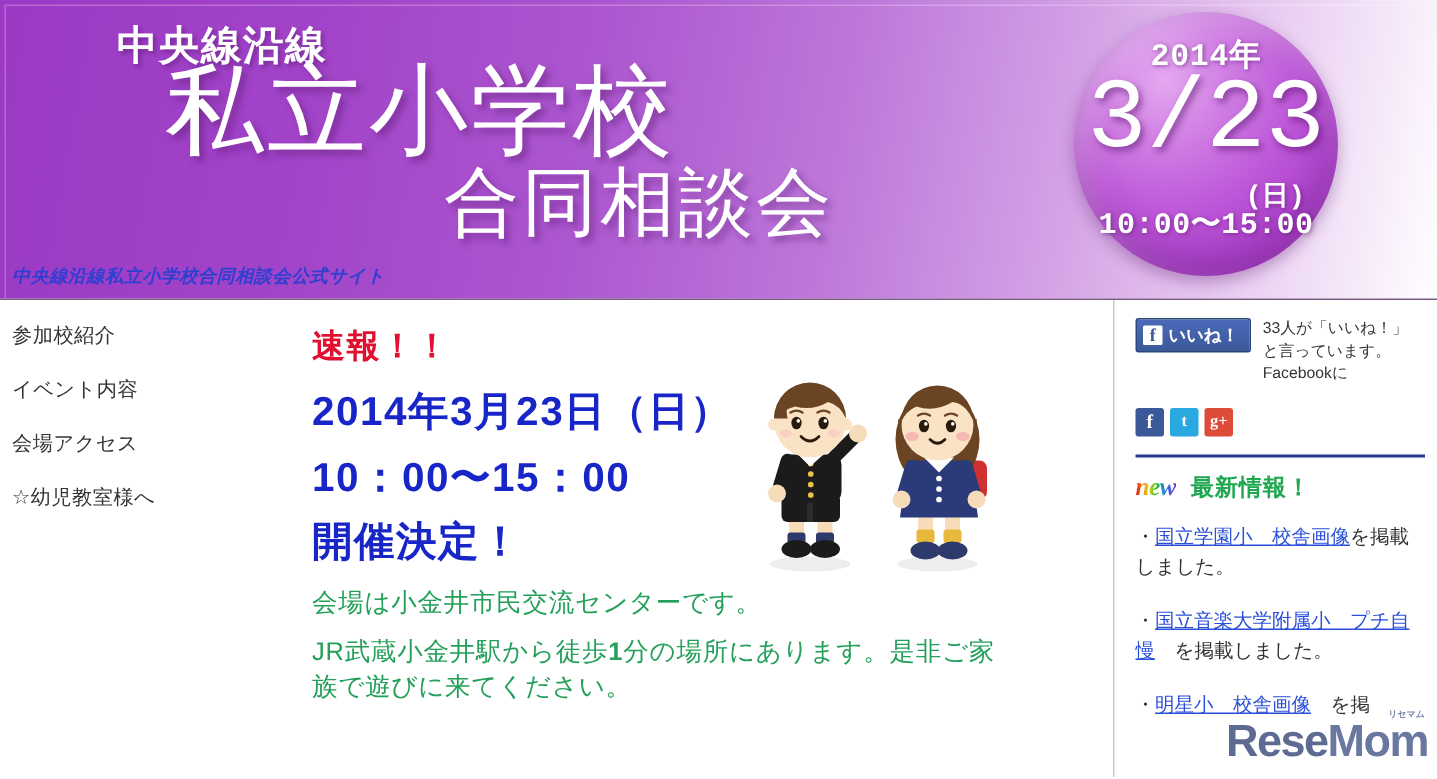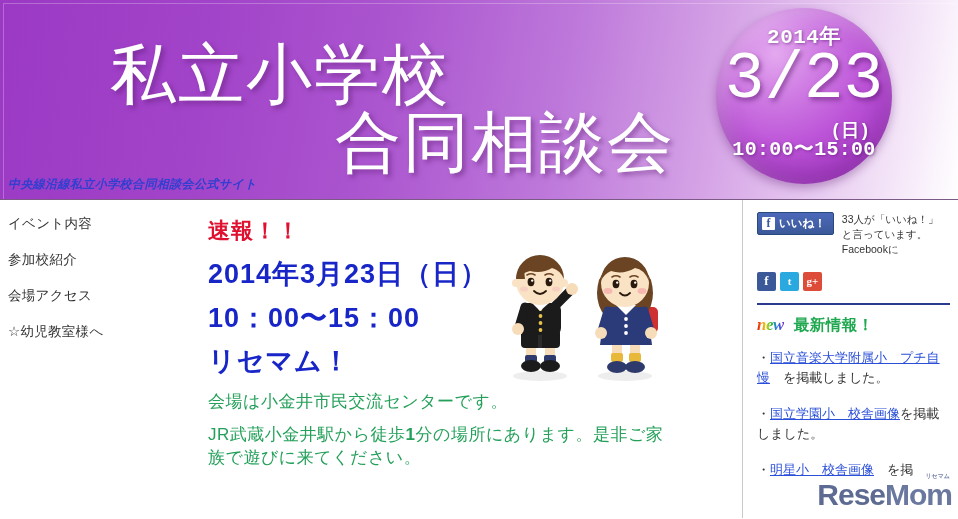--- a/index.html
+++ b/index.html
@@ -66,28 +66,27 @@
     line-height: 1;
     text-shadow: 3px 3px 5px rgba(90,25,110,0.5);
     white-space: nowrap;
     margin-left: 44px;
   }
   .hdr-line2 {
     position: absolute;
     left: 296px;
     top: 110px;
     font-family: "Liberation Serif", "DejaVu Serif", serif;
-    font-size: 66px;
+    font-size: 50px;
     font-weight: 400;
     color: #ffffff;
     letter-spacing: 2px;
     line-height: 1;
     text-shadow: 3px 3px 5px rgba(90,25,110,0.5);
     white-space: nowrap;
-    margin-left: 39px;
   }
   .hdr-tagline {
     position: absolute;
     left: 8px;
     top: 176px;
     font-size: 12px;
     font-style: italic;
     font-weight: 700;
     color: #2f3fd0;
     letter-spacing: 0.4px;
@@ -359,53 +358,54 @@
     font-size: 6px;
     letter-spacing: 0;
     color: #5a6a9a;
   }
 </style>
 </head>
 <body>
 
 <div id="header">
 
+  <div class="hdr-kicker">中央線沿線</div>
 
   <div class="hdr-line1">私立小学校</div>
 
   <div class="hdr-line2">合同相談会</div>
 
   <div class="hdr-tagline">中央線沿線私立小学校合同相談会公式サイト</div>
 
   <div id="date-badge">
     <div class="badge-year">2014年</div>
     <div class="badge-date">3/23</div>
     <div class="badge-dow">(日)</div>
     <div class="badge-time">10:00〜15:00</div>
   </div>
 </div>
 
 <div id="content">
 
   <nav id="sidebar">
+    <div class="side-item">参加校紹介</div>
     <div class="side-item">イベント内容</div>
-    <div class="side-item">参加校紹介</div>
     <div class="side-item">会場アクセス</div>
     <div class="side-item">☆幼児教室様へ</div>
   </nav>
 
   <main id="main">
 
     <p class="news-flash">速報！！</p>
 
     <p class="big-line">2014年3月23日（日）</p>
 
     <p class="big-line">10：00〜15：00</p>
 
-    <p class="big-line">リセマム！</p>
+    <p class="big-line">開催決定！</p>
 
     <p class="green-line">会場は小金井市民交流センターです。</p>
 
     <p class="green-line">
       <span>JR武蔵小金井駅から徒歩</span><b>1</b><span>分の場所にあります。是非ご家族で遊びに来てください。</span>
     </p>
 
     <svg id="kids" viewBox="0 0 190 140" aria-hidden="true">
 
       <ellipse cx="48" cy="131" rx="27" ry="5" fill="#ededed"></ellipse>
@@ -524,25 +524,25 @@
     </div>
 
     <hr class="rb-divider">
 
     <div class="news-head">
       <span class="new-badge">new</span>
       <span class="news-title">最新情報！</span>
     </div>
 
     <div class="news-item">
+      <span class="bullet">・</span><a href="#">国立学園小　校舎画像</a><span>を掲載しました。</span>
+    </div>
+
+    <div class="news-item">
       <span class="bullet">・</span><a href="#">国立音楽大学附属小　プチ自慢</a><span>　を掲載しました。</span>
-    </div>
-
-    <div class="news-item">
-      <span class="bullet">・</span><a href="#">国立学園小　校舎画像</a><span>を掲載しました。</span>
     </div>
 
     <div class="news-item">
       <span class="bullet">・</span><a href="#">明星小　校舎画像</a><span>　を掲</span>
     </div>
 
     <div id="watermark">
       <span class="rm-accent">Rese</span><span>Mom</span><span class="rm-sub">リセマム</span>
     </div>
   </aside>

